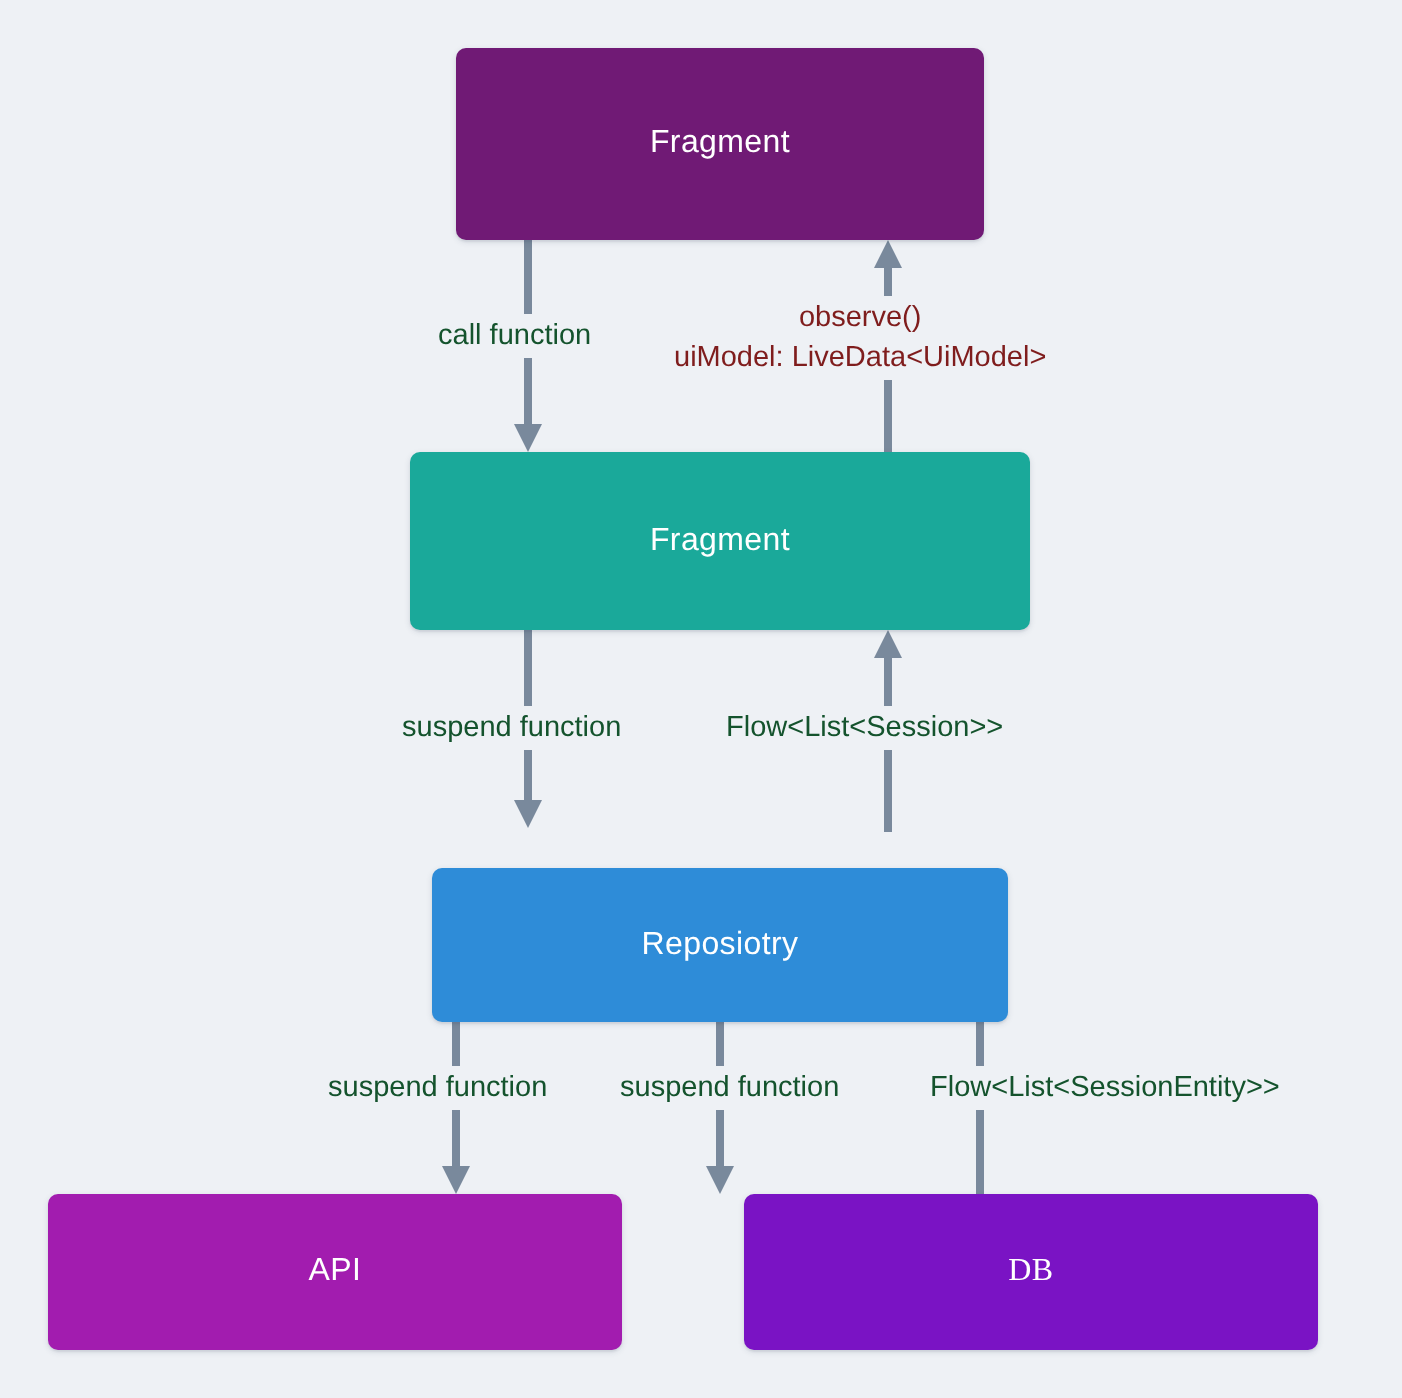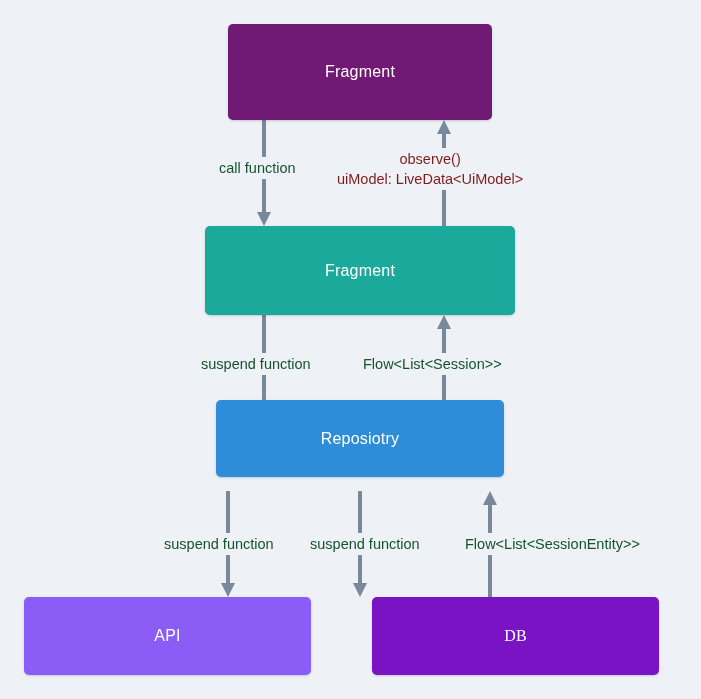--- a/index.html
+++ b/index.html
@@ -33,22 +33,22 @@
     color: #ffffff;
     font-size: 16px;
     font-weight: 400;
     letter-spacing: 0.2px;
     text-align: center;
     user-select: none;
   }
 
   #node-fragment  { left: 228px; top: 24px;  width: 264px; height: 96px; background: #701a75; }
   #node-viewmodel { left: 205px; top: 226px; width: 310px; height: 89px; background: #1aa99a; }
-  #node-repository{ left: 216px; top: 400px; width: 288px; height: 77px; background: #2e8cd8; }
-  #node-api       { left: 24px;  top: 597px; width: 287px; height: 78px; background: #8b5cf6; }
+  #node-repository{ left: 216px; top: 434px; width: 288px; height: 77px; background: #2e8cd8; }
+  #node-api       { left: 24px;  top: 597px; width: 287px; height: 78px; background: #a21caf; }
   #node-db        { left: 372px; top: 597px; width: 287px; height: 78px; background: #7a13c4; font-family: Liberation Serif, serif; }
 
   
   .conn {
     position: absolute;
     z-index: 1;
   }
   .conn svg { display: block; overflow: visible; }
 
   

